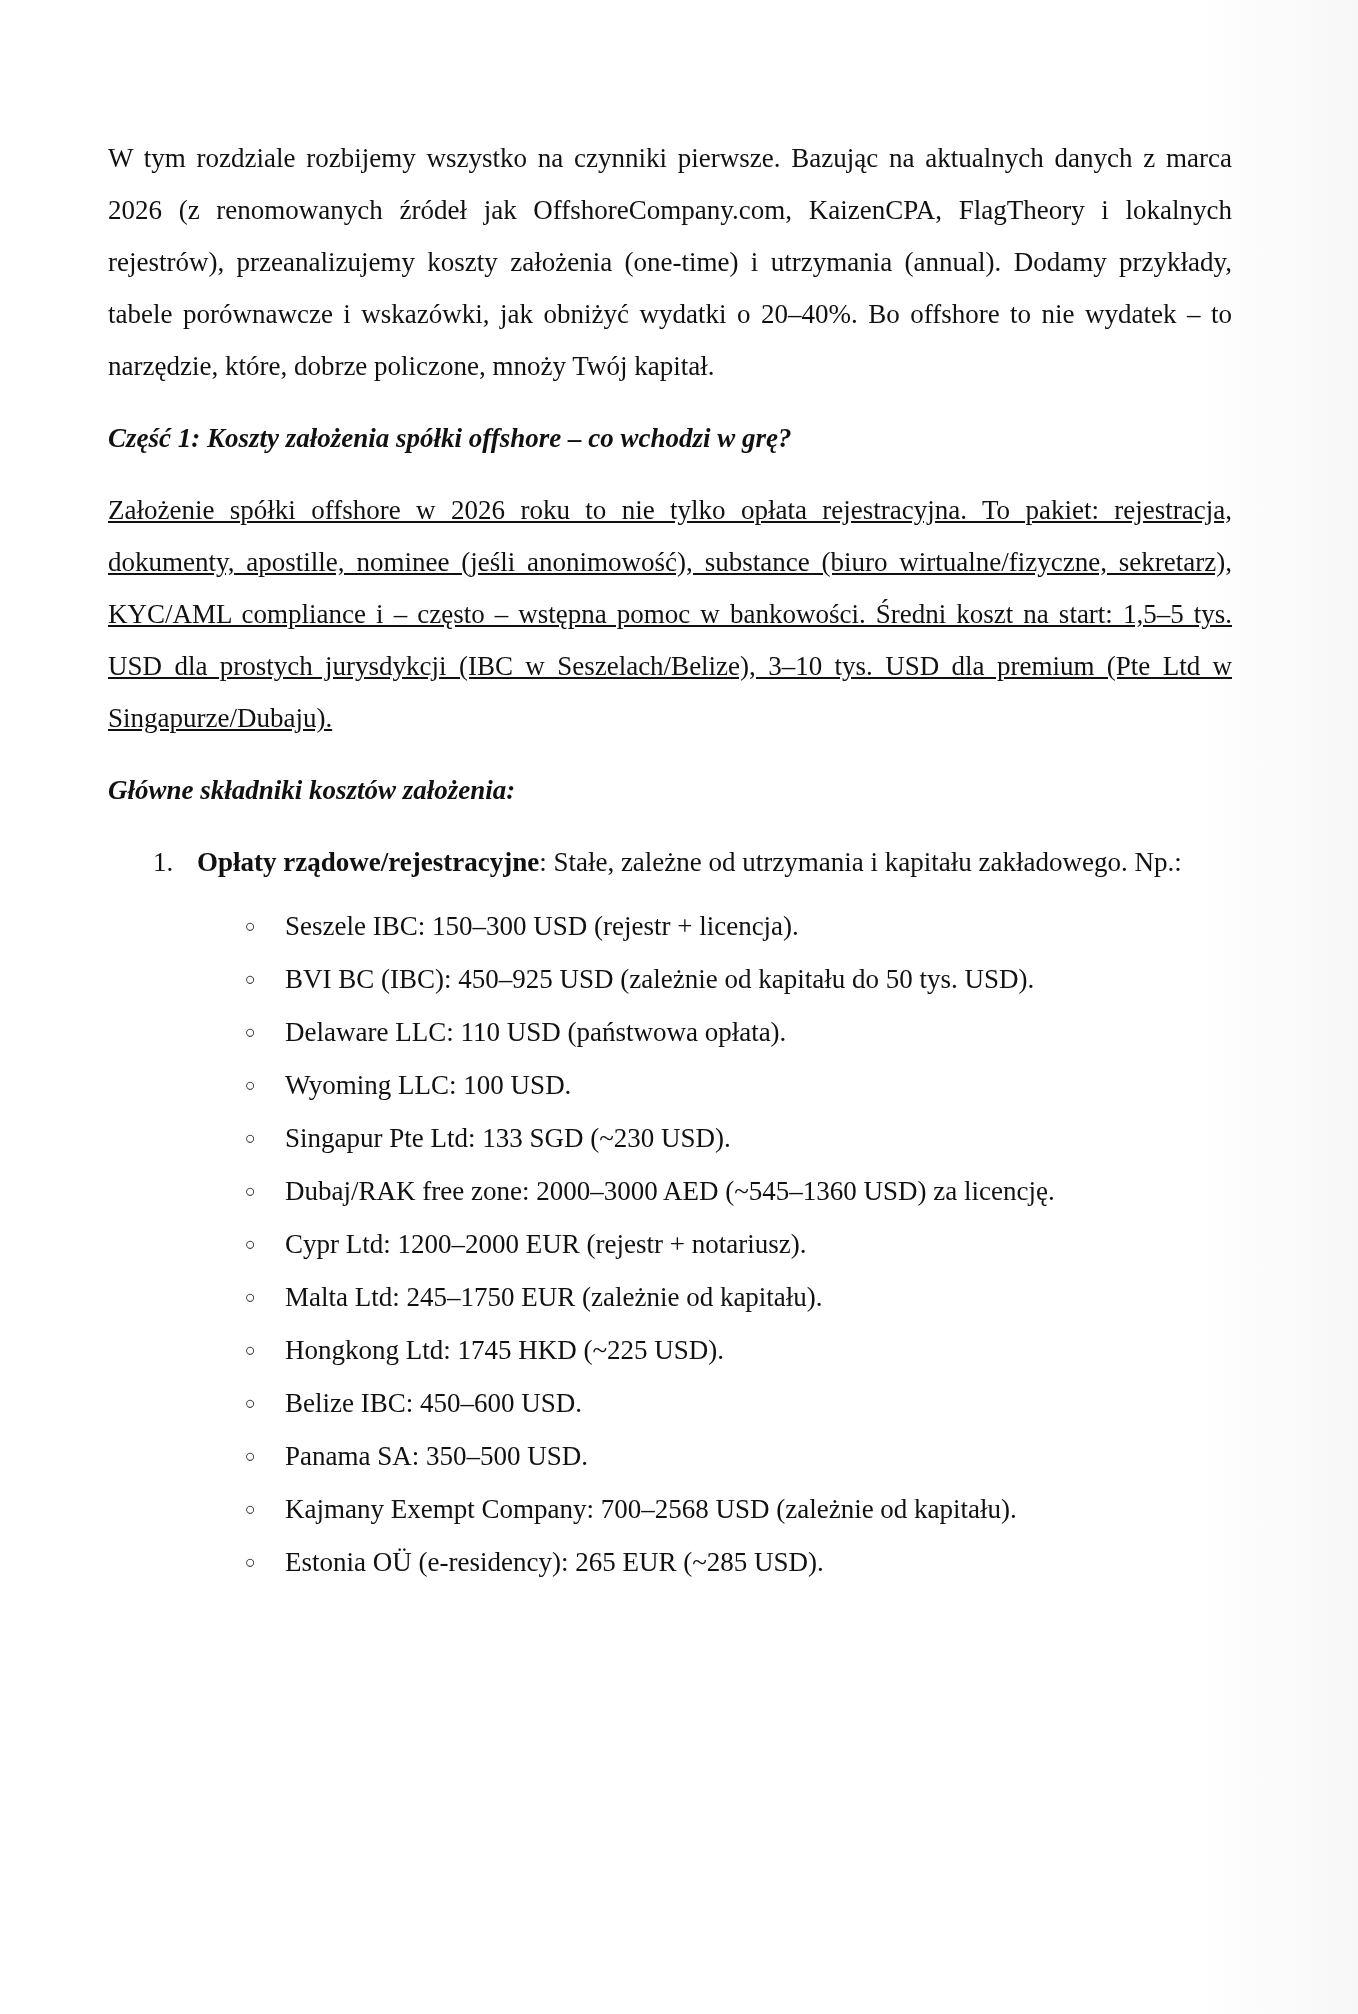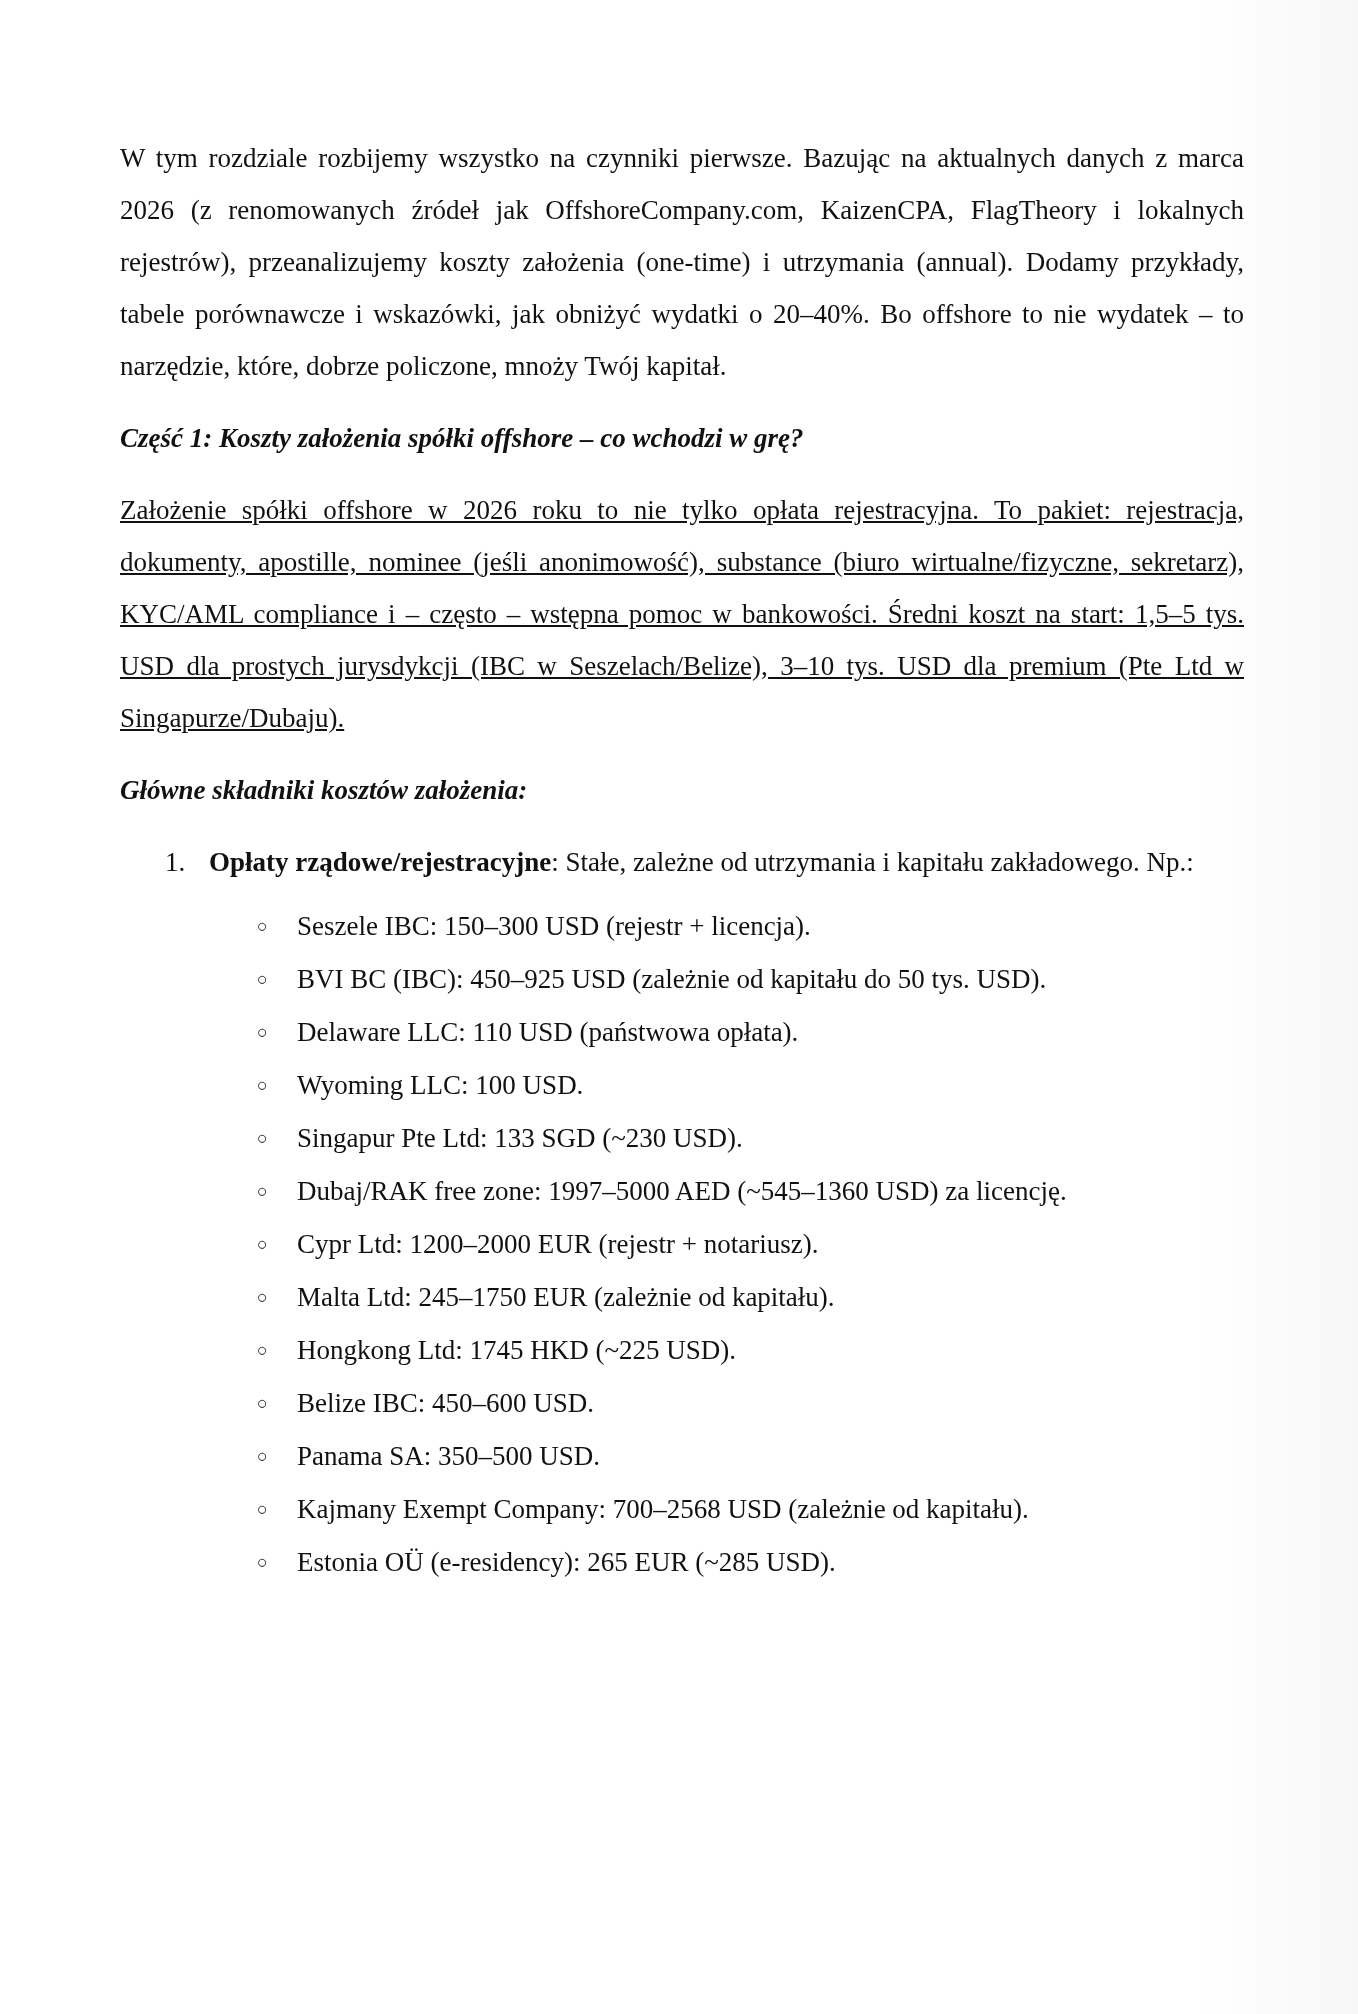--- a/index.html
+++ b/index.html
@@ -9,21 +9,21 @@
     }
     body {
       width: 1358px;
       height: 2014px;
       position: relative;
       overflow: hidden;
       background: linear-gradient(to right, #ffffff 0%, #ffffff 88%, #f7f7f7 100%);
     }
     .page {
       position: absolute;
-      left: 120px;
+      left: 108px;
       top: 132px;
       width: 1124px;
       font-family: "Liberation Serif", "DejaVu Serif", serif;
       font-size: 27px;
       line-height: 52px;
       color: #111111;
     }
     p {
       margin: 0;
       text-align: justify;
@@ -91,21 +91,21 @@
     <li>
       <span class="num">1.</span>
       <p class="item-text"><b>Opłaty rządowe/rejestracyjne</b><span>: Stałe, zależne od utrzymania i kapitału zakładowego. Np.:</span></p>
 
       <ul class="sub-list">
         <li><span class="bullet">○</span><span>Seszele IBC: 150–300 USD (rejestr + licencja).</span></li>
         <li><span class="bullet">○</span><span>BVI BC (IBC): 450–925 USD (zależnie od kapitału do 50 tys. USD).</span></li>
         <li><span class="bullet">○</span><span>Delaware LLC: 110 USD (państwowa opłata).</span></li>
         <li><span class="bullet">○</span><span>Wyoming LLC: 100 USD.</span></li>
         <li><span class="bullet">○</span><span>Singapur Pte Ltd: 133 SGD (~230 USD).</span></li>
-        <li><span class="bullet">○</span><span>Dubaj/RAK free zone: 1997–5000 AED (~545–1360 USD) za licencję.</span></li>
+        <li><span class="bullet">○</span><span>Dubaj/RAK free zone: 2000–3000 AED (~545–1360 USD) za licencję.</span></li>
         <li><span class="bullet">○</span><span>Cypr Ltd: 1200–2000 EUR (rejestr + notariusz).</span></li>
         <li><span class="bullet">○</span><span>Malta Ltd: 245–1750 EUR (zależnie od kapitału).</span></li>
         <li><span class="bullet">○</span><span>Hongkong Ltd: 1745 HKD (~225 USD).</span></li>
         <li><span class="bullet">○</span><span>Belize IBC: 450–600 USD.</span></li>
         <li><span class="bullet">○</span><span>Panama SA: 350–500 USD.</span></li>
         <li><span class="bullet">○</span><span>Kajmany Exempt Company: 700–2568 USD (zależnie od kapitału).</span></li>
         <li><span class="bullet">○</span><span>Estonia OÜ (e-residency): 265 EUR (~285 USD).</span></li>
       </ul>
     </li>
   </ol>

